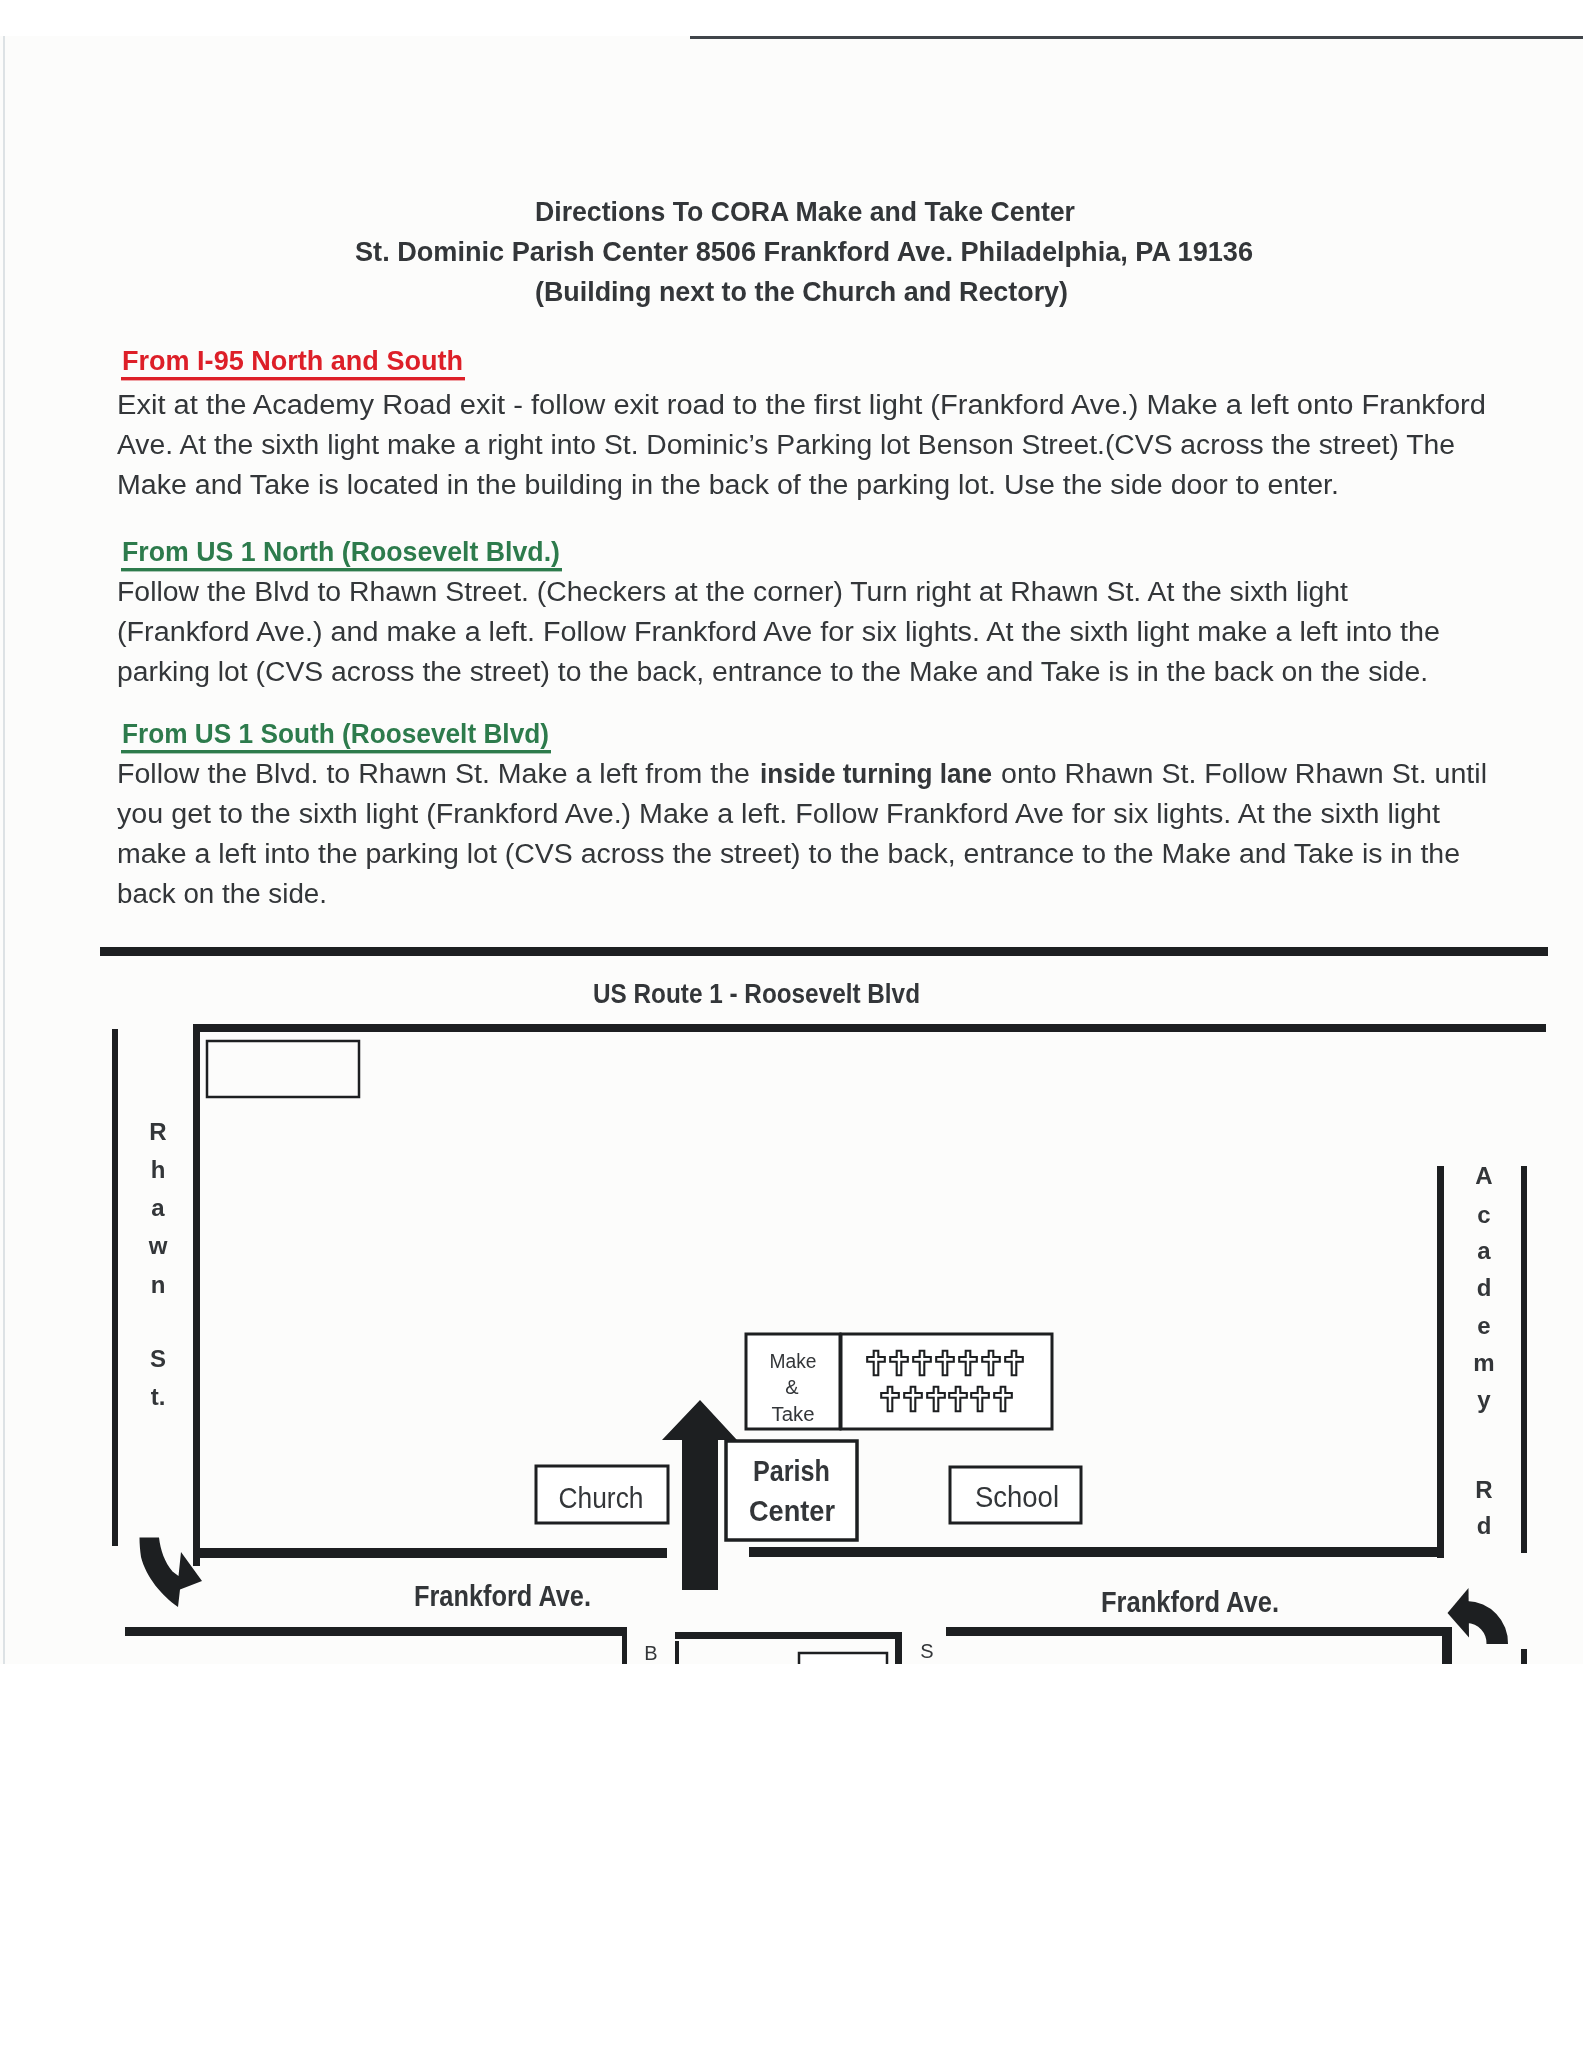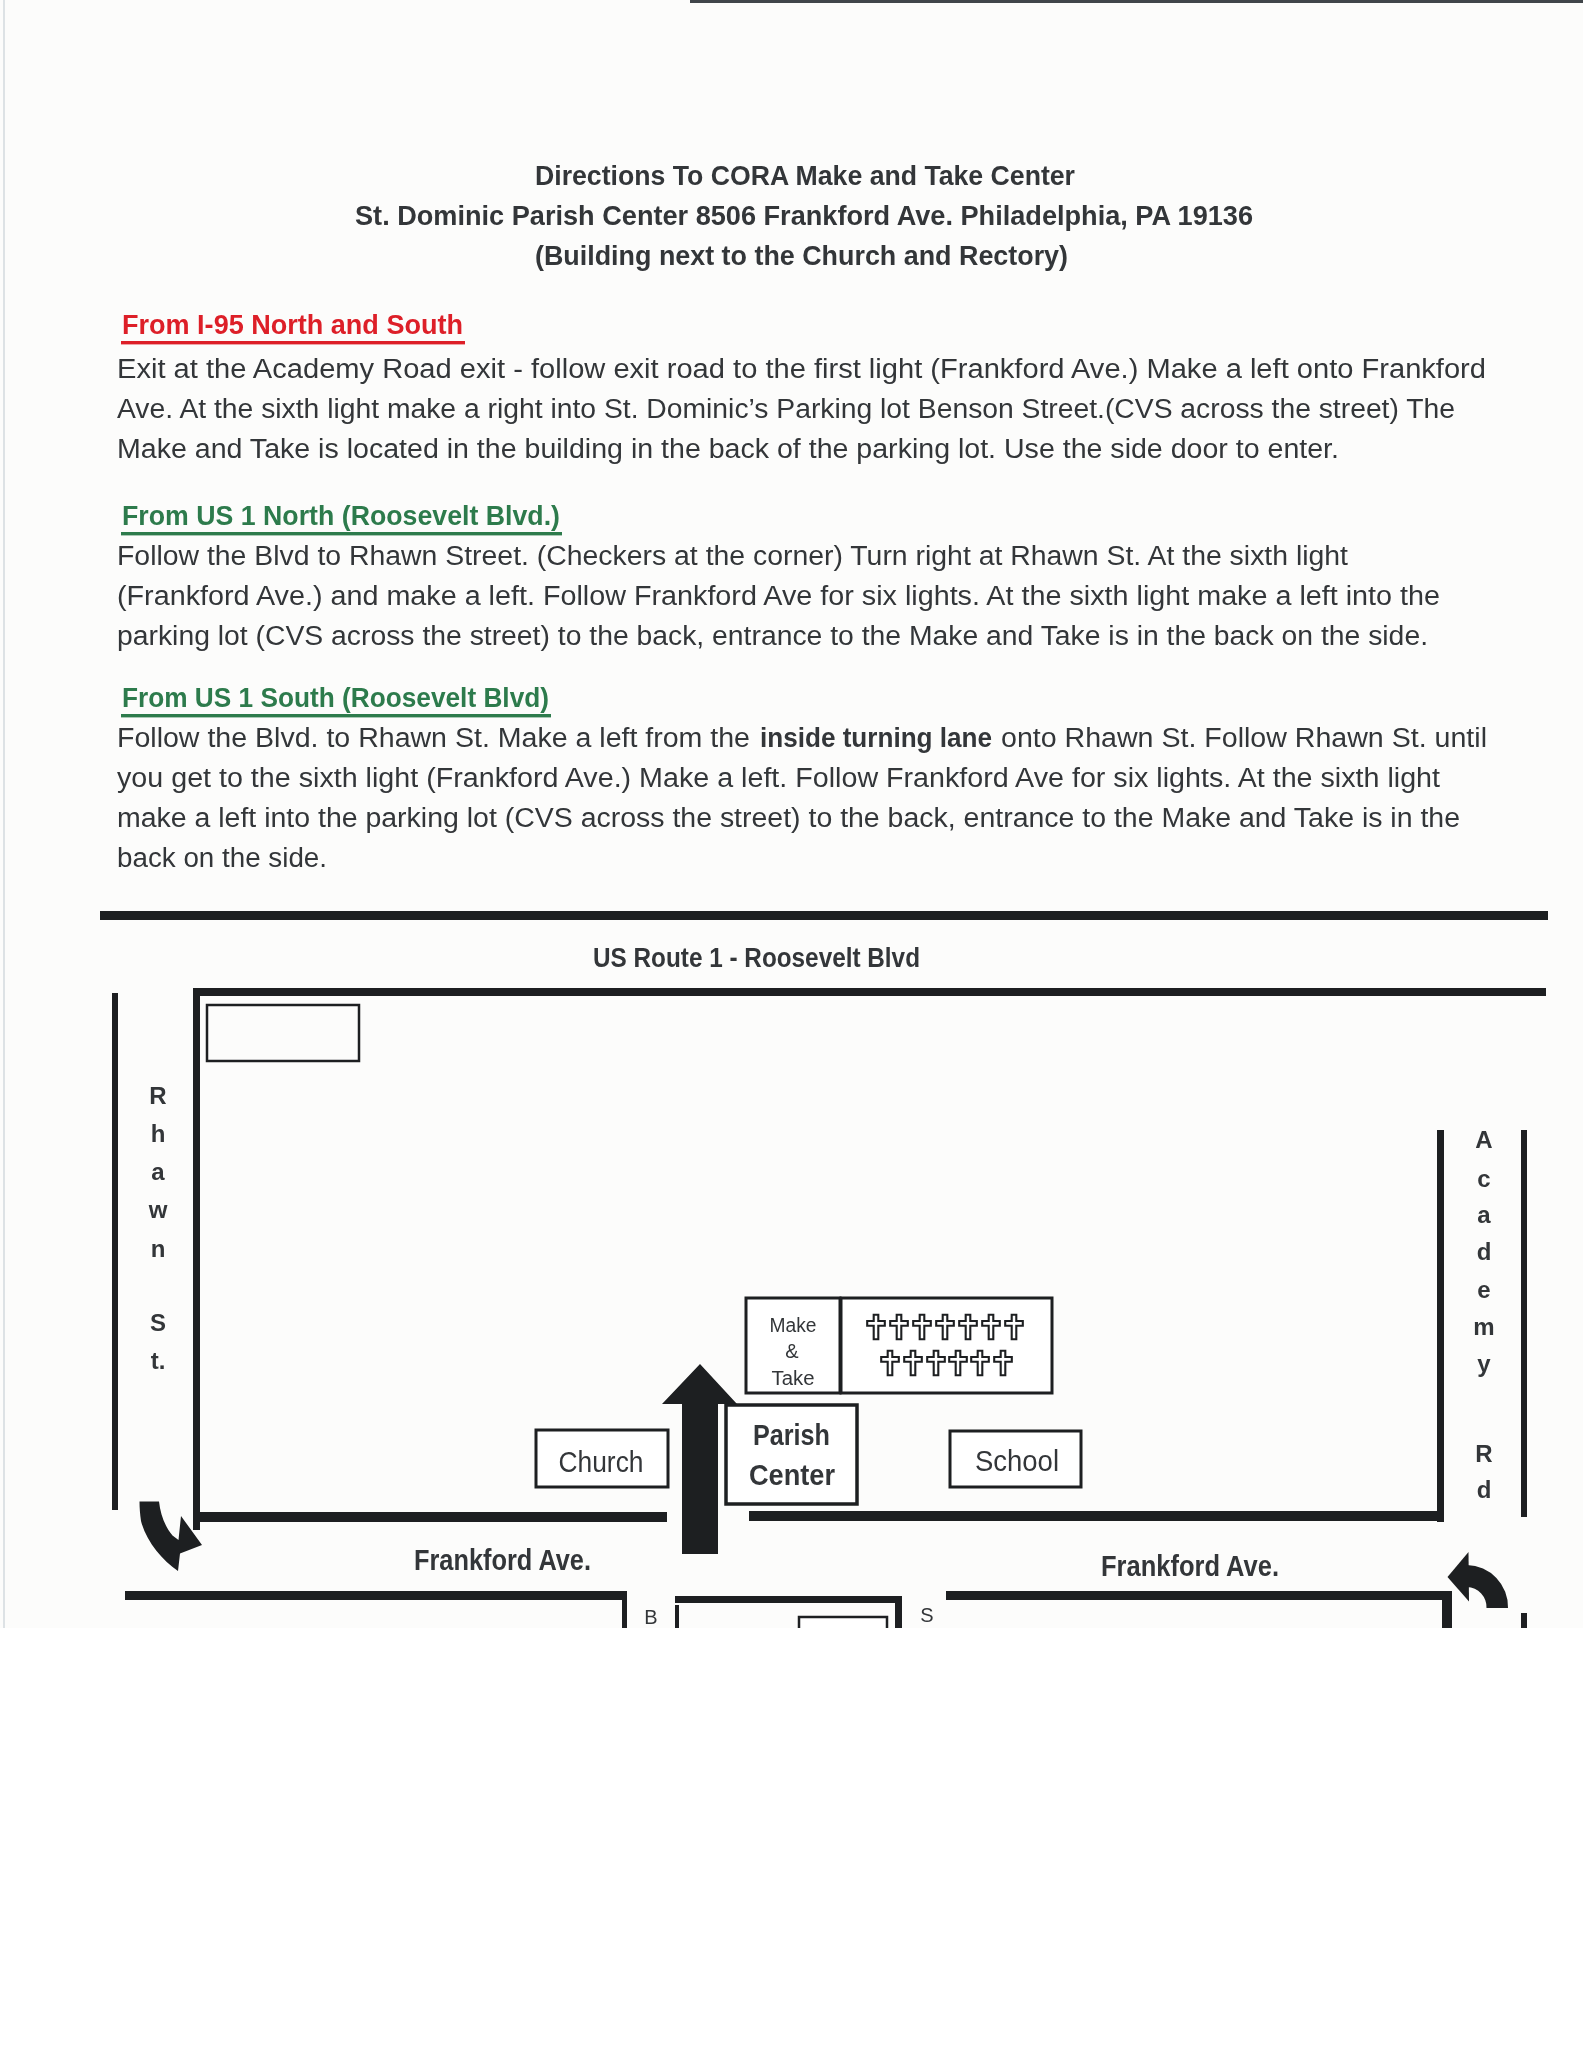--- a/index.html
+++ b/index.html
@@ -1,16 +1,16 @@
 <!DOCTYPE html>
 <html><head>
 <meta charset="utf-8">
 <style>
   html,body{margin:0;padding:0;background:#ffffff;}
-  #page{width:1583px;height:1628px;position:relative;background:#fcfcfb;overflow:hidden;}
+  #page{width:1583px;height:1628px;position:relative;background:#fcfcfb;overflow:hidden;margin-top:36px;}
   text{font-family:"Liberation Sans",sans-serif;}
   .b{font-weight:bold;}
   .ink{fill:#333639;}
   .ln{fill:#1d1f21;}
 </style>
 </head>
 <body>
 <div id="page">
 <svg width="1583" height="2048" viewBox="0 0 1583 2048" xmlns="http://www.w3.org/2000/svg">
 <defs>

